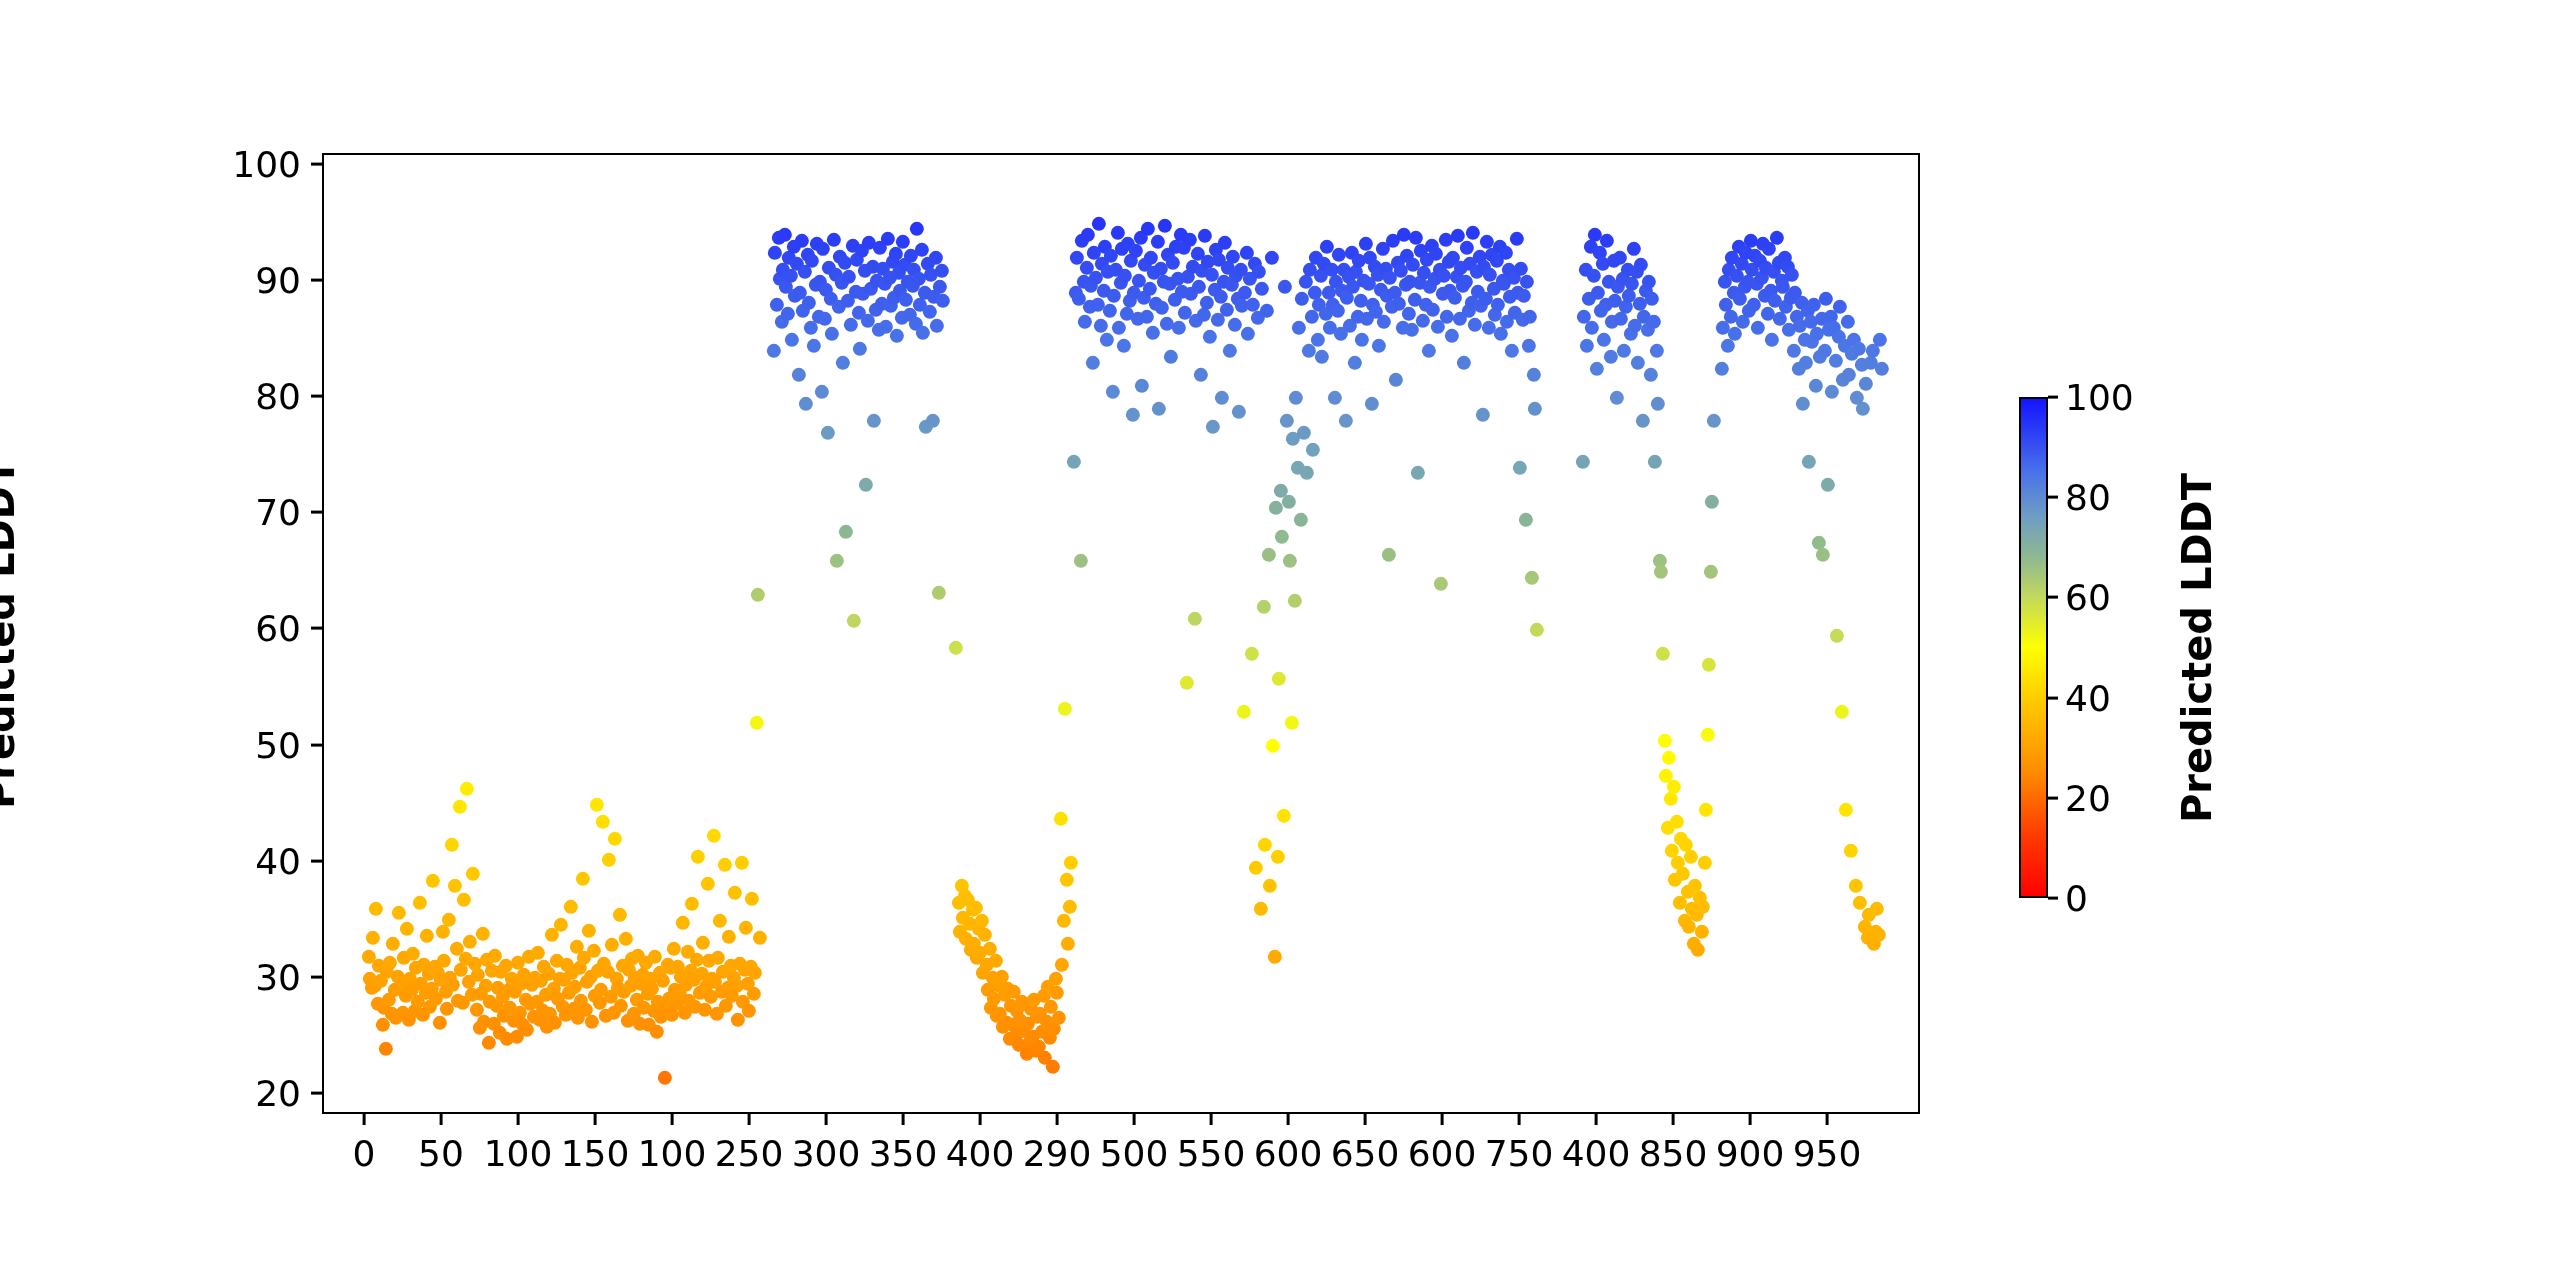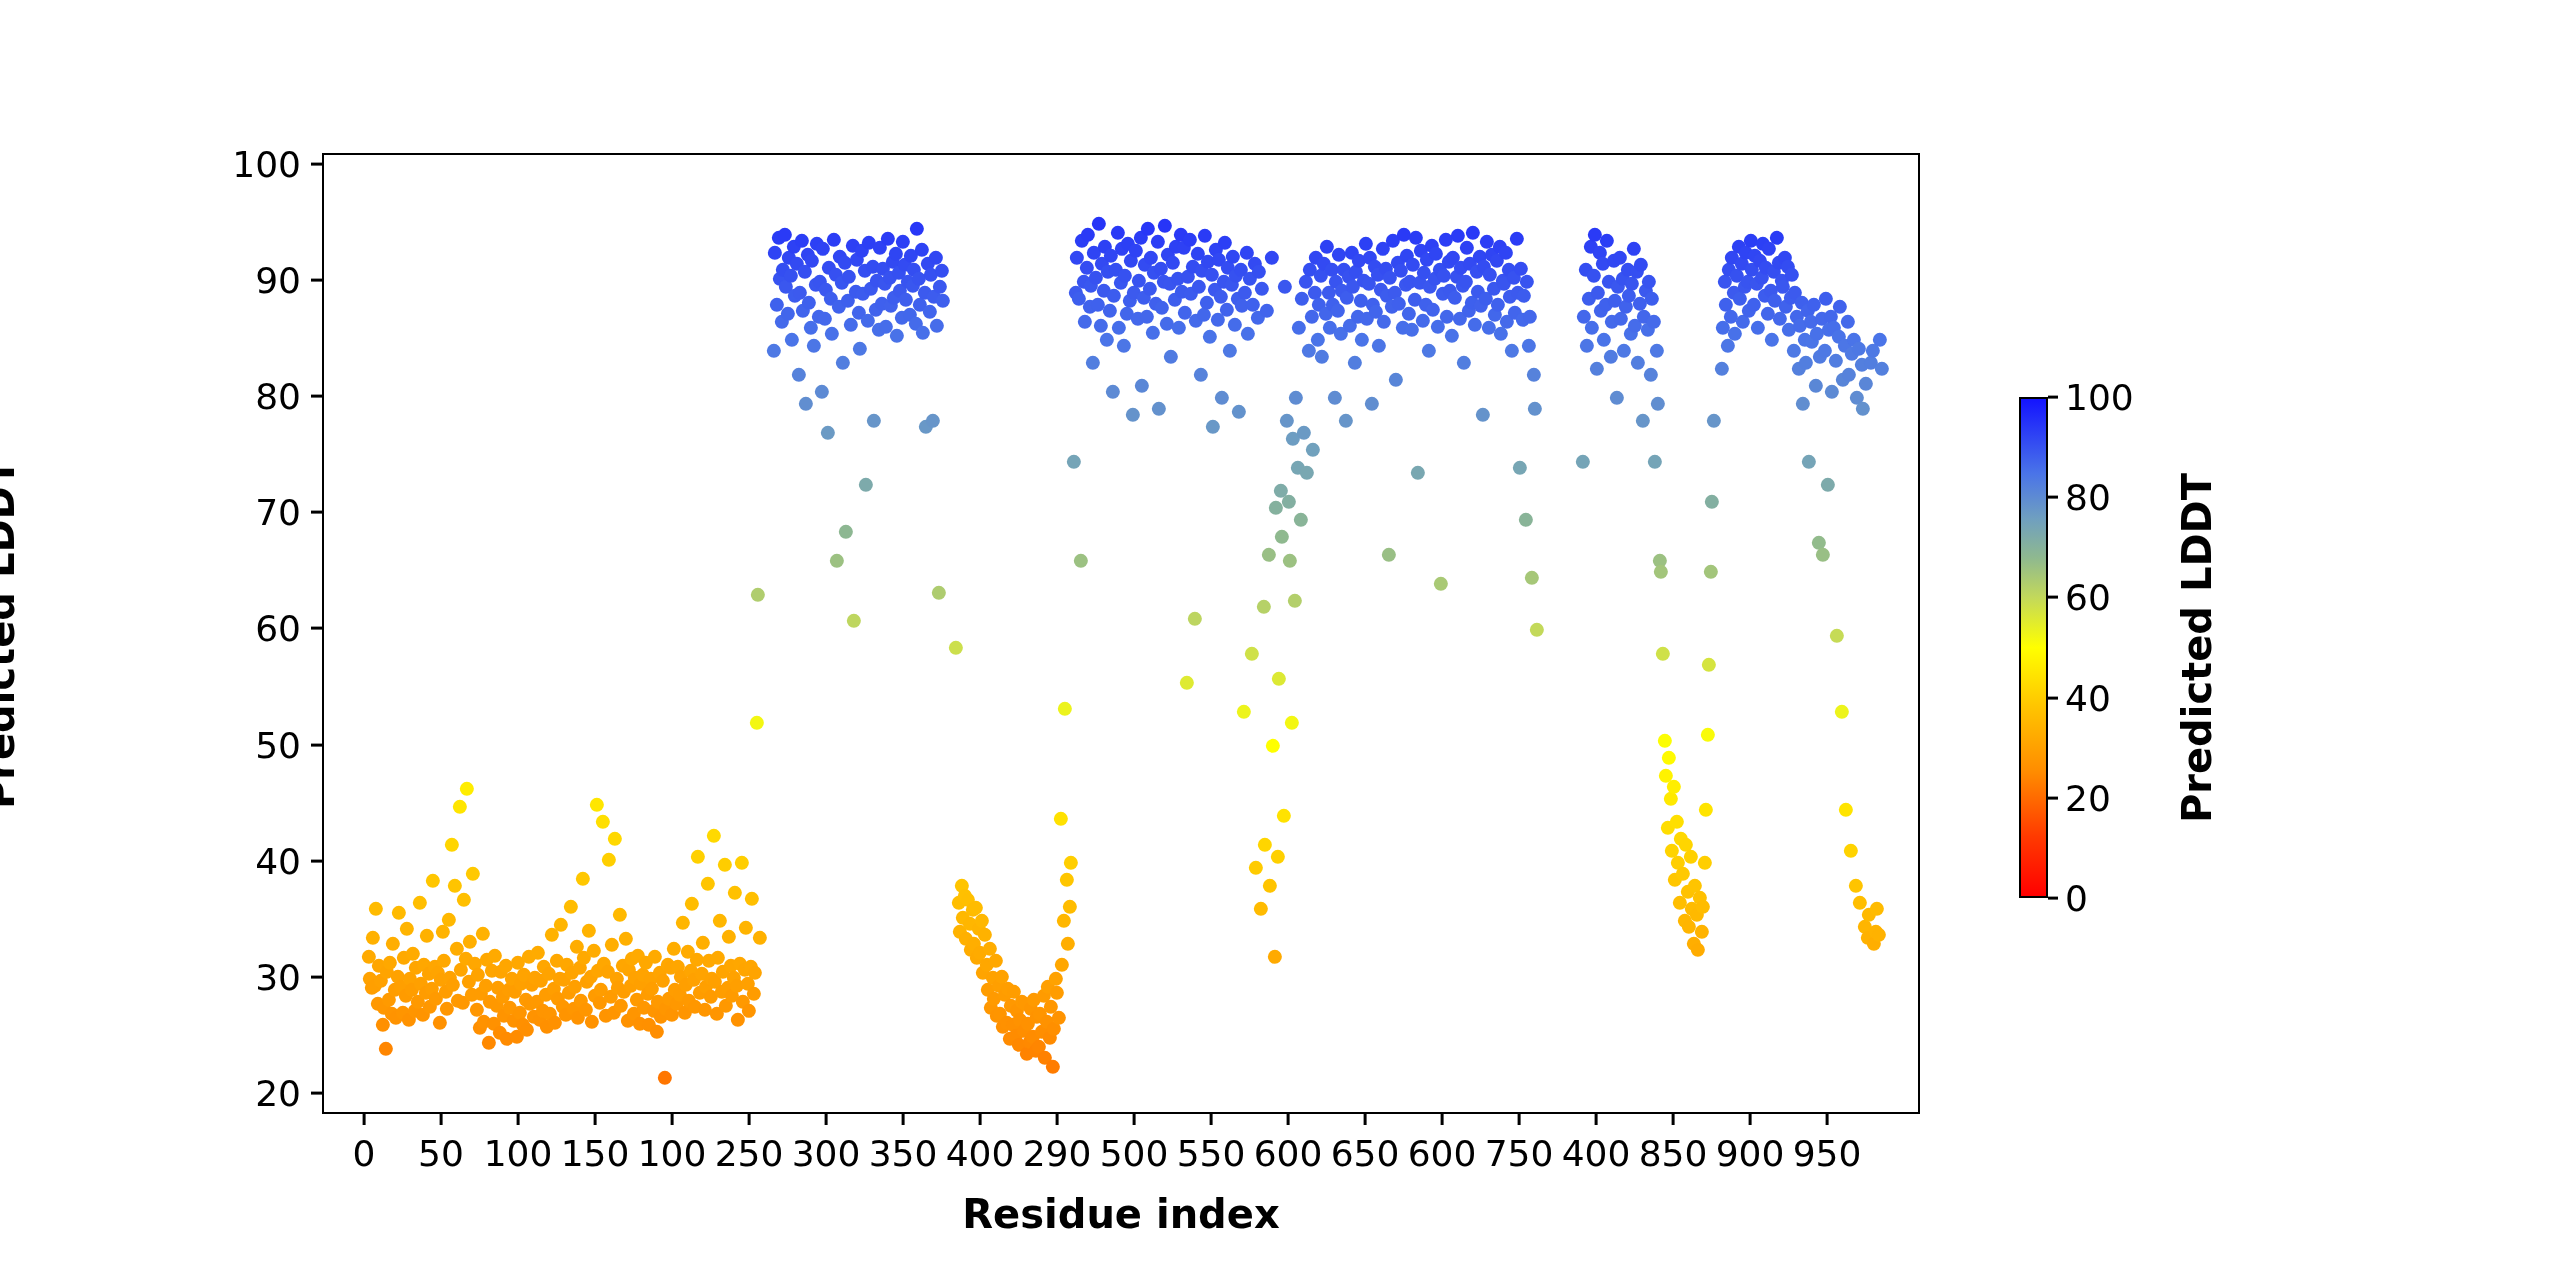--- a/index.html
+++ b/index.html
@@ -1146,21 +1146,20 @@
       <div class="xtick-mark" style="left:1596px"></div>
       <div class="xtick-label" style="left:1596px">400</div>
       <div class="xtick-mark" style="left:1673px"></div>
       <div class="xtick-label" style="left:1673px">850</div>
       <div class="xtick-mark" style="left:1750px"></div>
       <div class="xtick-label" style="left:1750px">900</div>
       <div class="xtick-mark" style="left:1827px"></div>
       <div class="xtick-label" style="left:1827px">950</div>
     </div>
 
-  <div id="xlabel">Residue index</div>
 
   <div id="colorbar-wrap">
     <div id="colorbar-gradient" style="background: linear-gradient(rgb(20, 20, 255) 0%, rgb(74, 116, 232) 15%, rgb(111, 159, 192) 24%, rgb(143, 185, 143) 32%, rgb(195, 217, 90) 40%, rgb(255, 255, 0) 50%, rgb(255, 196, 0) 62%, rgb(255, 140, 0) 75%, rgb(255, 58, 0) 88%, rgb(255, 0, 0) 100%);"></div>
   </div>
   <div id="colorbar-ticks">
       <div class="cbtick-mark" style="top:898px"></div>
       <div class="cbtick-label" style="top:898px">0</div>
       <div class="cbtick-mark" style="top:798px"></div>
       <div class="cbtick-label" style="top:798px">20</div>
       <div class="cbtick-mark" style="top:698px"></div>

